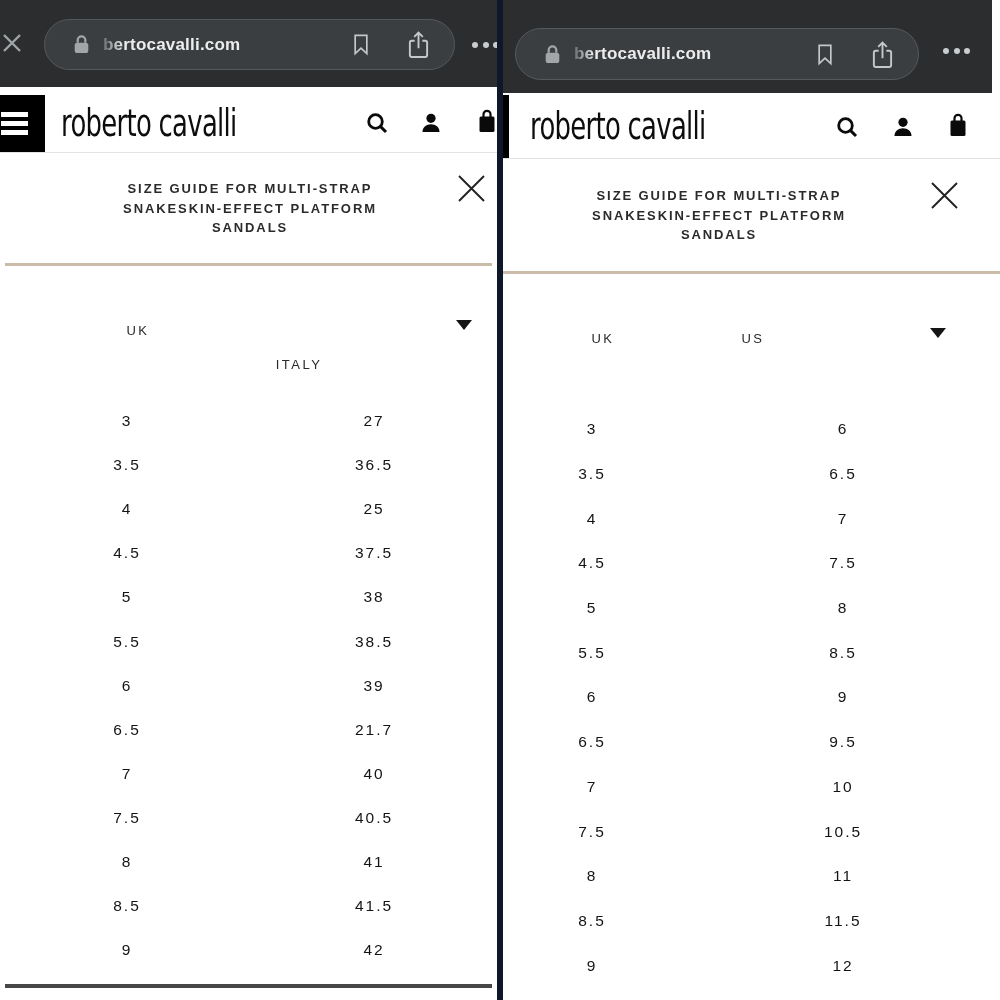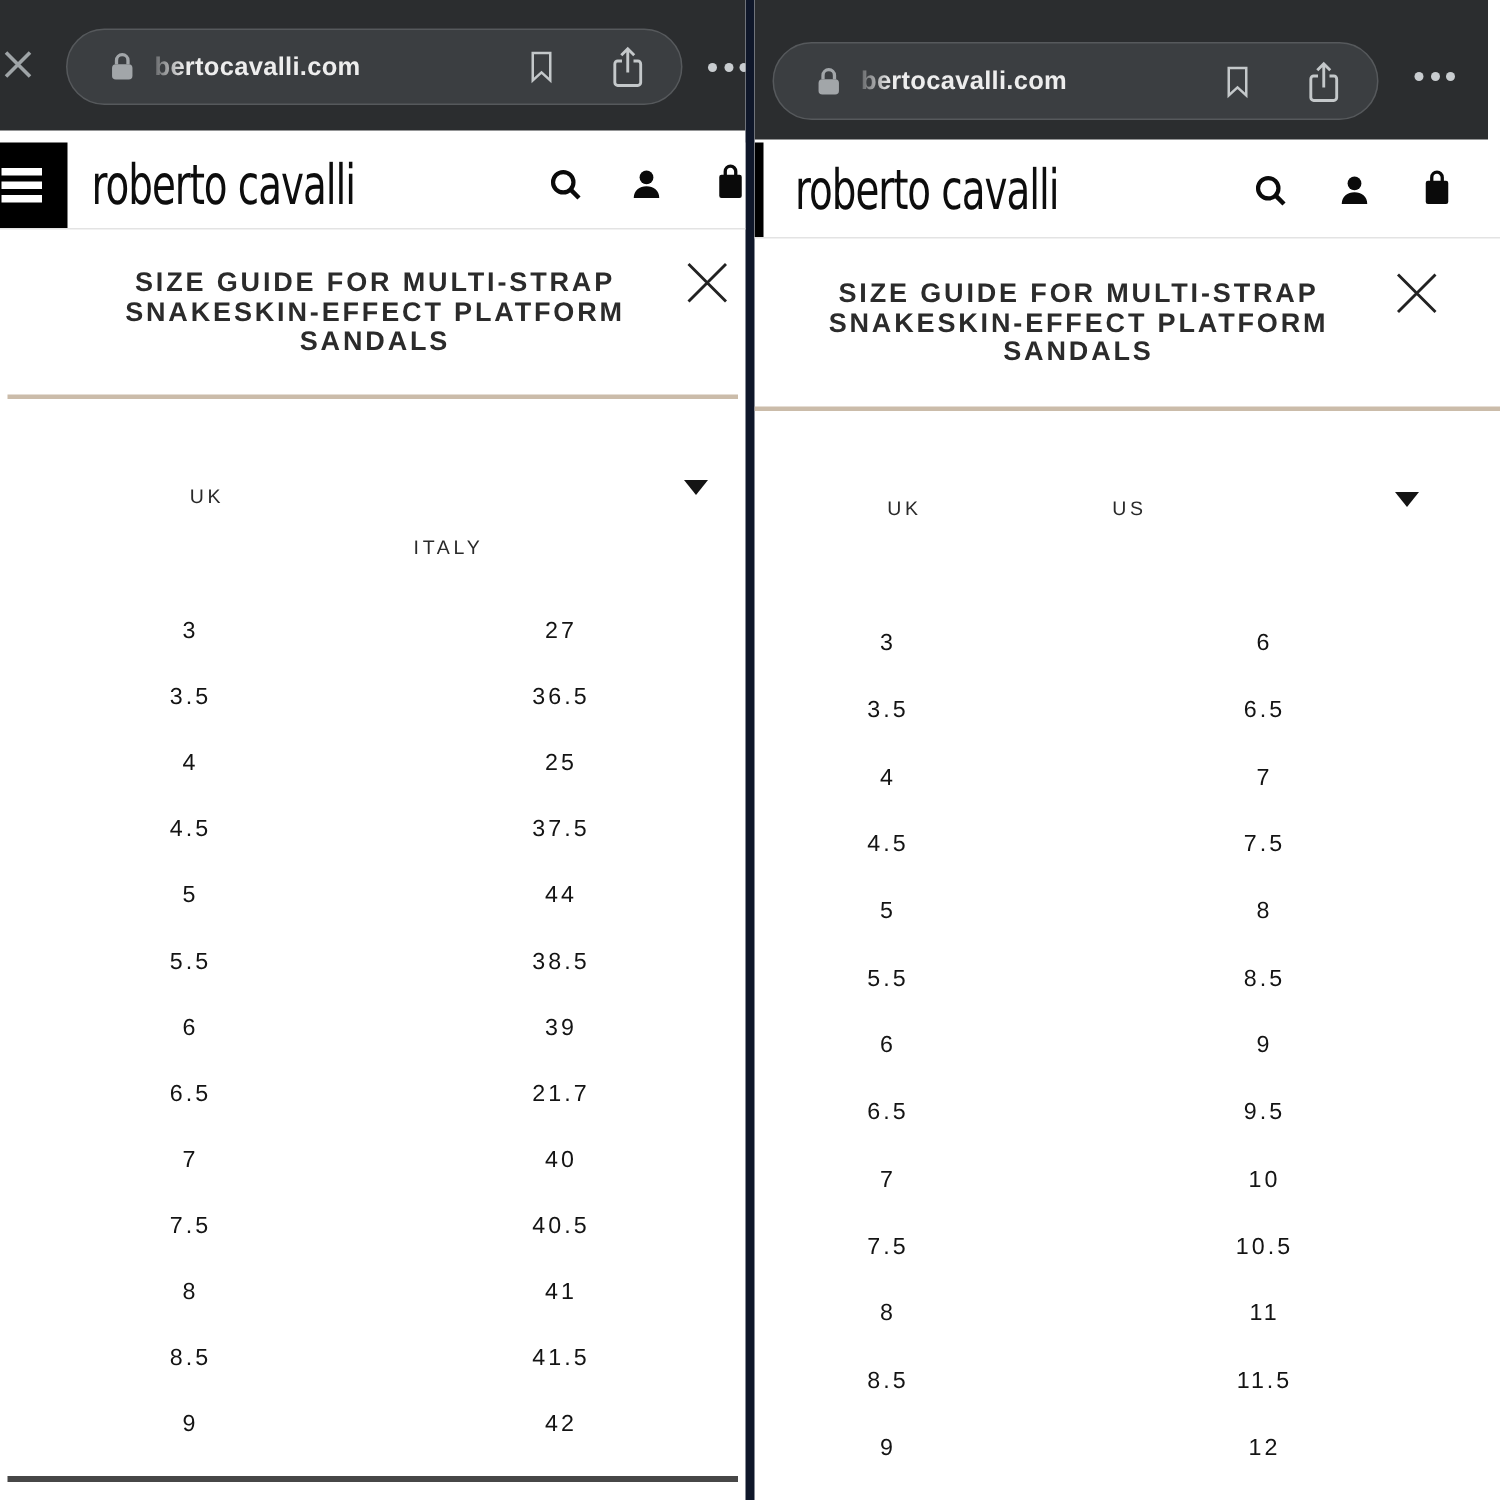--- a/index.html
+++ b/index.html
@@ -47,21 +47,21 @@
   .panel-right .logo{left:27px;}
   .hicon{position:absolute;width:24px;height:26px;}
   .panel-left  .i-search{left:365px;top:15px;}
   .panel-left  .i-person{left:419px;top:15px;}
   .panel-left  .i-bag{left:475px;top:13px;}
   .panel-right .i-search{left:332px;top:19px;}
   .panel-right .i-person{left:388px;top:19px;}
   .panel-right .i-bag{left:443px;top:17px;}
 
   
-  .modal-title{position:absolute;width:390px;text-align:center;font-size:18px;font-weight:700;
+  .modal-title{position:absolute;width:390px;text-align:center;font-size:13px;font-weight:700;
                letter-spacing:1.9px;line-height:19.5px;color:#2b2b2b;}
   .panel-left  .modal-title{left:55px;top:179px;}
   .panel-right .modal-title{left:21px;top:186px;}
   .modal-close{position:absolute;width:33px;height:33px;cursor:pointer;}
   .panel-left  .modal-close{left:455px;top:172px;}
   .panel-right .modal-close{left:425px;top:179px;}
   .tan-divider{position:absolute;height:2.5px;background:#cbbcaa;}
   .panel-left  .tan-divider{left:5px;top:263px;width:487px;}
   .panel-right .tan-divider{left:0;top:271px;width:497px;}
 
@@ -172,21 +172,21 @@
         <div class="size-row">
           <span class="cell c0">4</span>
           <span class="cell c1">25</span>
         </div>
         <div class="size-row">
           <span class="cell c0">4.5</span>
           <span class="cell c1">37.5</span>
         </div>
         <div class="size-row">
           <span class="cell c0">5</span>
-          <span class="cell c1">44</span>
+          <span class="cell c1">38</span>
         </div>
         <div class="size-row">
           <span class="cell c0">5.5</span>
           <span class="cell c1">38.5</span>
         </div>
         <div class="size-row">
           <span class="cell c0">6</span>
           <span class="cell c1">39</span>
         </div>
         <div class="size-row">

